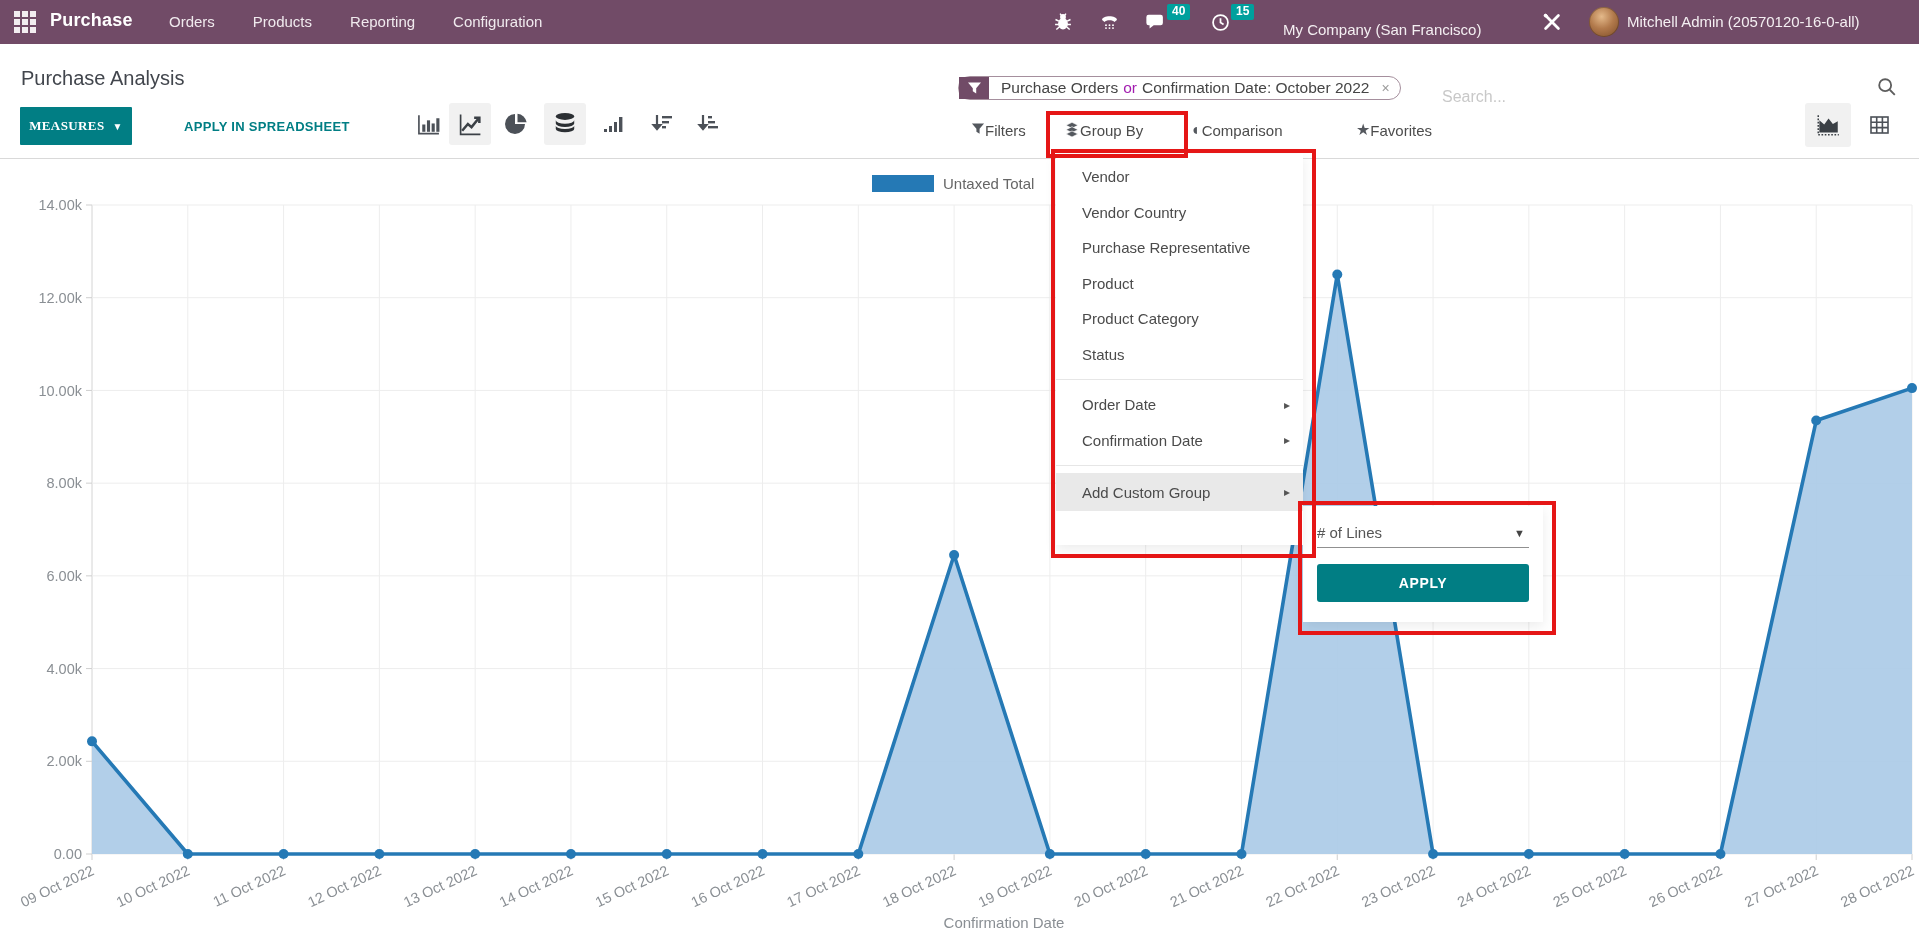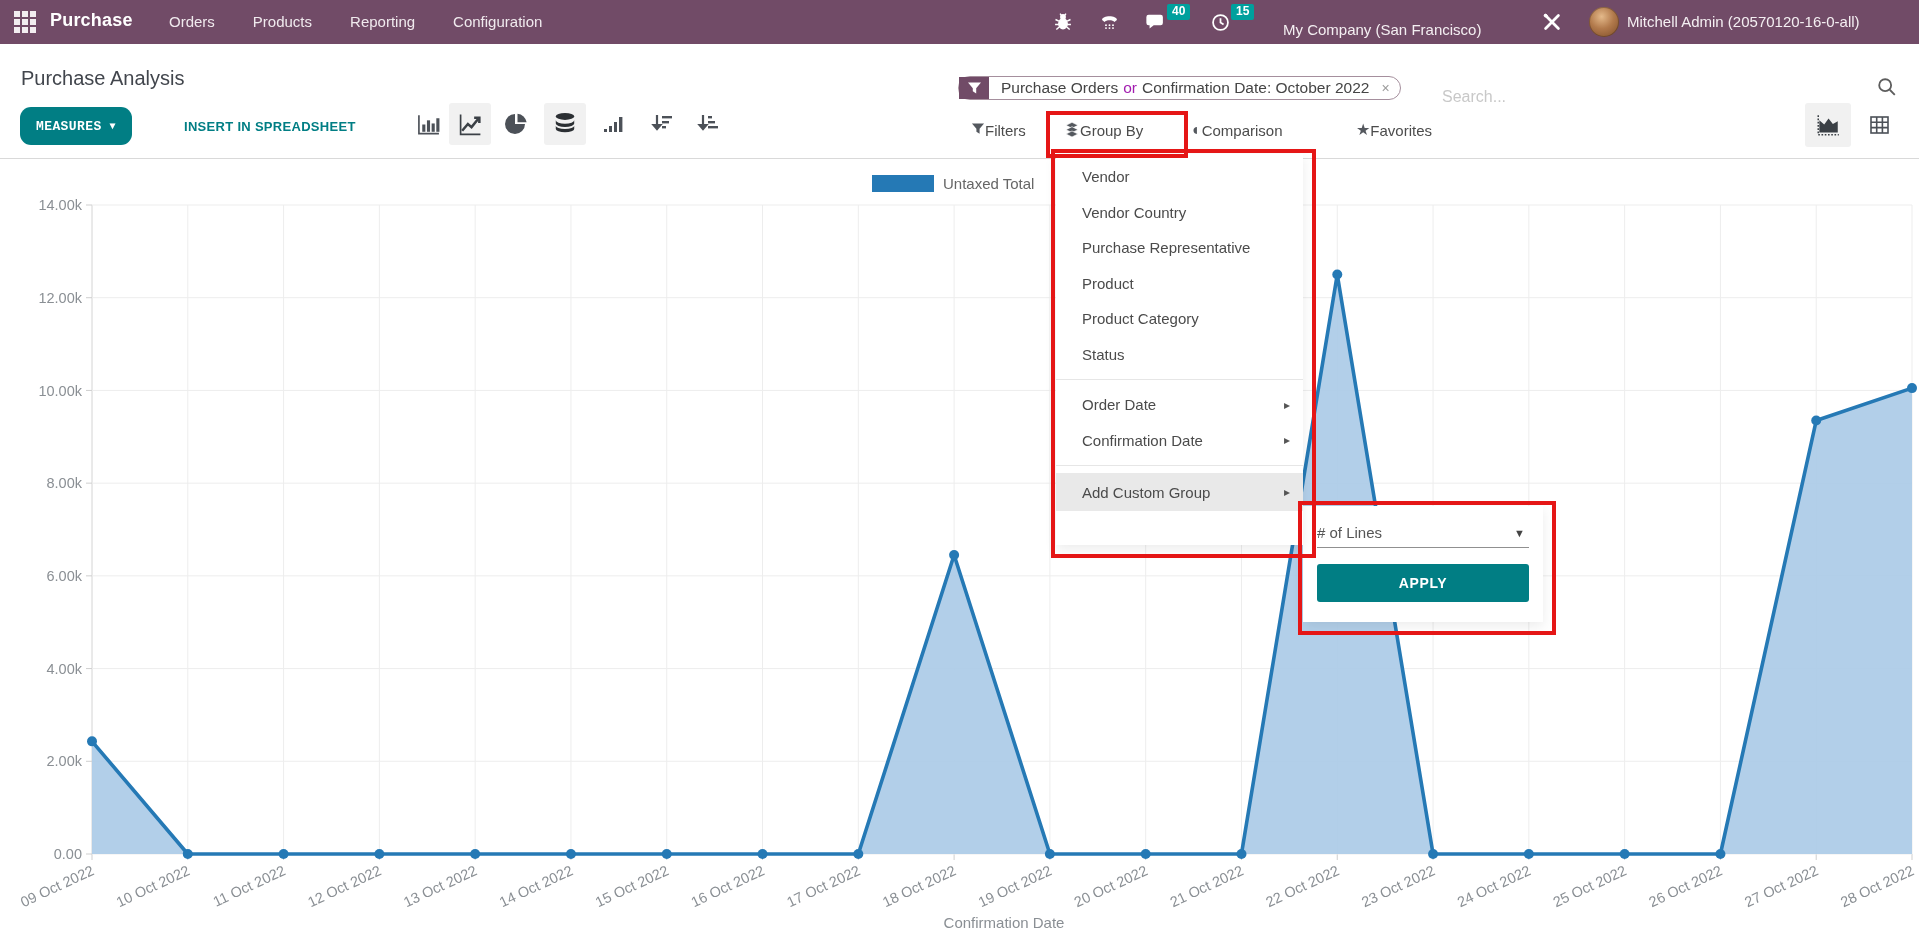--- a/index.html
+++ b/index.html
@@ -31,22 +31,22 @@
   .facet-icon{width:30px;background:#714B67;display:flex;align-items:center;justify-content:center}
   .facet-text{display:flex;align-items:center;padding:0 8px 0 12px;font-size:15.5px;color:#454545;white-space:nowrap}
   .facet-or{color:#a21caf;padding:0 5px}
   .facet-x{display:flex;align-items:center;padding:0 10px 0 4px;color:#9b9b9b;font-size:14px;cursor:pointer}
   .search-input{position:absolute;left:1440px;top:82px;width:330px;height:28px;border:none;outline:none;
                 font-size:16px;color:#555;background:transparent;z-index:5;font-family:"Liberation Sans",sans-serif}
   .search-input::placeholder{color:#c8c8c8}
   .magnifier{position:absolute;left:1876px;top:76px;z-index:5;cursor:pointer}
 
   .btn-measures{position:absolute;left:20px;top:107px;width:112px;height:38px;background:#017e84;color:#fff;
-                border:none;border-radius:11px;font-weight:700;font-size:13px;letter-spacing:.4px;z-index:5;
-                display:flex;align-items:center;justify-content:center;gap:8px;cursor:pointer;font-family:Liberation Mono, monospace}
+                border:none;border-radius:1px;font-weight:700;font-size:13px;letter-spacing:.4px;z-index:5;
+                display:flex;align-items:center;justify-content:center;gap:8px;cursor:pointer;font-family:Liberation Serif, serif}
   .btn-insert{position:absolute;left:178px;top:107px;height:38px;display:flex;align-items:center;z-index:5;
               color:#017e84;font-weight:700;font-size:13px;letter-spacing:.3px;cursor:pointer;background:none;border:none;font-family:inherit}
   .ct-btn{position:absolute;top:103px;width:42px;height:42px;display:flex;align-items:center;justify-content:center;
           border-radius:3px;cursor:pointer;z-index:5}
   .ct-btn.active{background:#f1f1f1}
   .sc-item{position:absolute;top:117px;height:26px;display:flex;align-items:center;font-size:15px;
            color:#4c4c4c;cursor:pointer;z-index:5;white-space:nowrap}
   .sc-glyph{font-size:15px;color:#54585e;line-height:1}
   .panel-divider{position:absolute;left:0;top:158px;width:1919px;height:1px;background:#d9d9d9;z-index:4}
   .view-btn{position:absolute;top:103px;width:46px;height:44px;display:flex;align-items:center;justify-content:center;
@@ -173,21 +173,21 @@
   <svg width="22" height="22" viewBox="0 0 24 24" fill="none" stroke="#5d5d5d" stroke-width="2">
     <circle cx="10" cy="10" r="6.5"></circle>
       <path d="M15 15 L20.5 20.5"></path>
     </svg>
 </div>
 
 <button class="btn-measures">
   <span>MEASURES</span>
     <span style="font-size:10px">▼</span>
 </button>
-<button class="btn-insert">INSERT IN SPREADSHEET</button>
+<button class="btn-insert">APPLY IN SPREADSHEET</button>
 
 <div class="ct-btn" style="left:407px">
   <svg width="25" height="25" viewBox="0 0 24 24" fill="#4c5158">
       <path d="M2 3 h1.6 v18 h-1.6 z M2 20 h20 v1.5 h-20 z"></path>
     <rect x="6" y="12" width="3" height="7"></rect>
       <rect x="10.5" y="8" width="3" height="11"></rect>
       <rect x="15" y="11" width="3" height="8"></rect>
       <rect x="19.5" y="6" width="3" height="13"></rect>
     </svg>
 </div>

